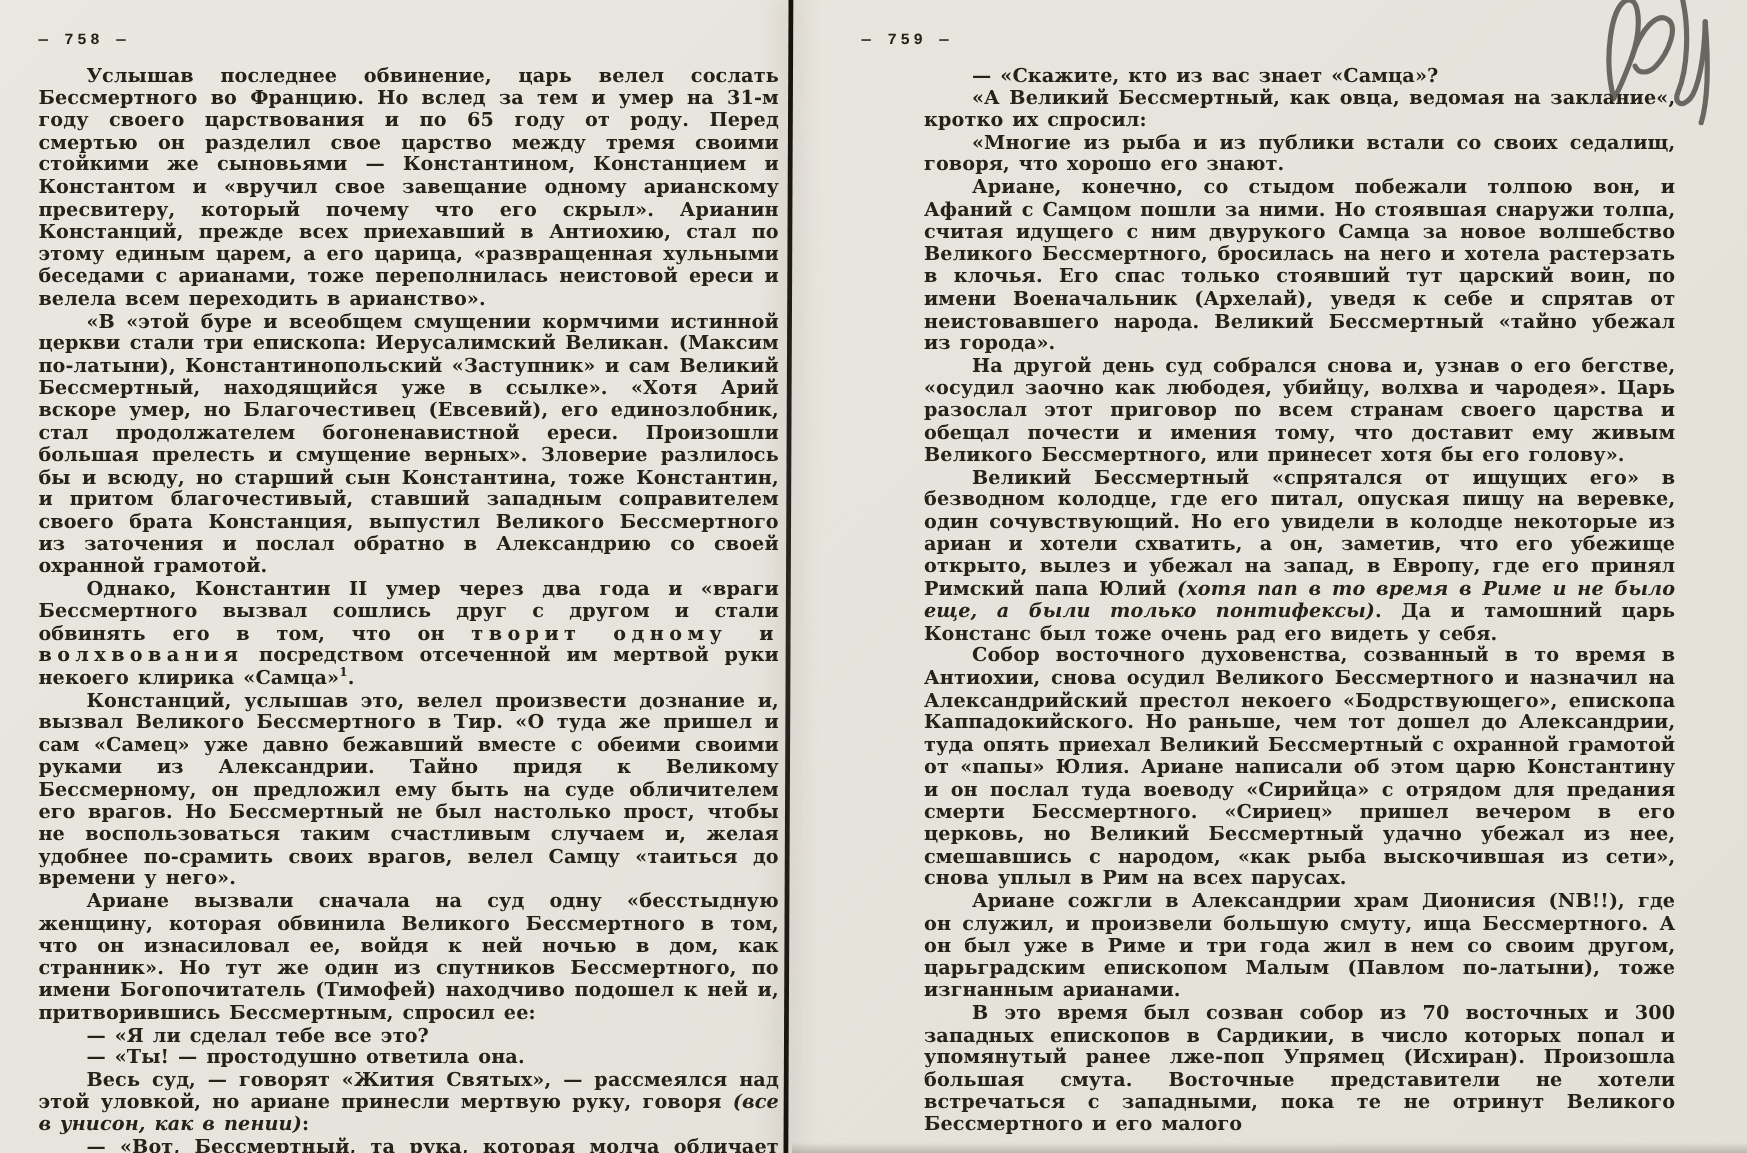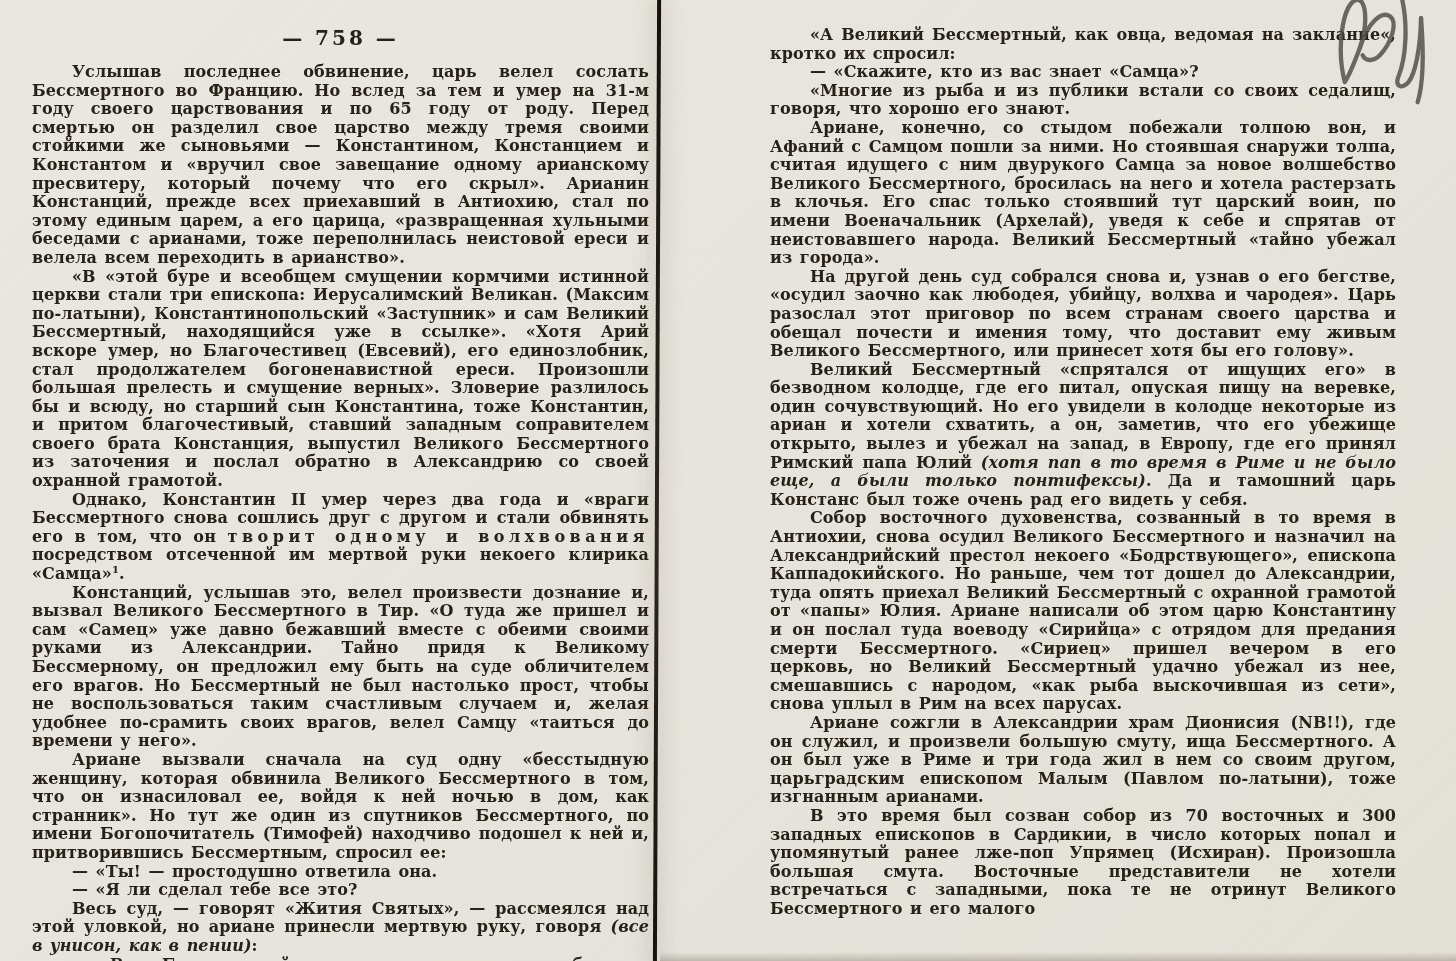--- a/index.html
+++ b/index.html
@@ -22,22 +22,23 @@
   }
   .handwriting{
     position:absolute;left:1332px;top:-2px;width:118px;height:108px;
     transform:rotate(3deg);opacity:.82;
   }
   
   .page{position:absolute;top:26px;}
   .page-left{left:32px;width:617px;}
   .page-right{left:770px;width:626px;}
   .page-header{
-    text-align:center;font-size:20px;font-weight:bold;letter-spacing:3px;
+    text-align:left;font-size:13px;font-weight:bold;letter-spacing:3px;
     margin-bottom:13px;
+    font-family:Liberation Mono, monospace;
   }
   .page-right .page-header{transform:translateX(-52px);}
   .page-body p{
     margin:0;text-indent:40px;text-align:justify;
     font-size:16px;line-height:18.6px;font-weight:bold;
     word-spacing:1.8px;letter-spacing:0.1px;
   }
   .ital{font-style:italic;}
   .spaced{letter-spacing:4.5px;}
   sup{font-size:10px;line-height:0;vertical-align:super;font-weight:bold;}
@@ -45,35 +46,36 @@
 </head>
 <body>
 
 <div class="gutter"></div>
 
 <div class="page page-left">
   <div class="page-header">— 758 —</div>
   <div class="page-body" id="left-body">
       <p><span>Услышав последнее обвинение, царь велел сослать Бессмертного во Францию. Но вслед за тем и умер на 31-м году своего царствования и по 65 году от роду. Перед смертью он разделил свое царство между тремя своими стойкими же сыновьями — Константином, Констанцием и Константом и «вручил свое завещание одному арианскому пресвитеру, который почему что его скрыл». Арианин Констанций, прежде всех приехавший в Антиохию, стал по этому единым царем, а его царица, «развращенная хульными беседами с арианами, тоже переполнилась неистовой ереси и велела всем переходить в арианство».</span></p>
       <p><span>«В «этой буре и всеобщем смущении кормчими истинной церкви стали три епископа: Иерусалимский Великан. (Максим по-латыни), Константинопольский «Заступник» и сам Великий Бессмертный, находящийся уже в ссылке». «Хотя Арий вскоре умер, но Благочестивец (Евсевий), его единозлобник, стал продолжателем богоненавистной ереси. Произошли большая прелесть и смущение верных». Зловерие разлилось бы и всюду, но старший сын Константина, тоже Константин, и притом благочестивый, ставший западным соправителем своего брата Констанция, выпустил Великого Бессмертного из заточения и послал обратно в Александрию со своей охранной грамотой.</span></p>
-      <p><span>Однако, Константин II умер через два года и «враги Бессмертного снова сошлись друг с другом и стали обвинять его в том, что он </span><span class="spaced">творит одному и волхвования</span><span> посредством отсеченной им мертвой руки некоего клирика «Самца»</span><sup>1</sup><span>.</span></p>
+      <p><span>Однако, Константин II умер через два года и «враги Бессмертного вызвал сошлись друг с другом и стали обвинять его в том, что он </span><span class="spaced">творит одному и волхвования</span><span> посредством отсеченной им мертвой руки некоего клирика «Самца»</span><sup>1</sup><span>.</span></p>
       <p><span>Констанций, услышав это, велел произвести дознание и, вызвал Великого Бессмертного в Тир. «О туда же пришел и сам «Самец» уже давно бежавший вместе с обеими своими руками из Александрии. Тайно придя к Великому Бессмерному, он предложил ему быть на суде обличителем его врагов. Но Бессмертный не был настолько прост, чтобы не воспользоваться таким счастливым случаем и, желая удобнее по-срамить своих врагов, велел Самцу «таиться до времени у него».</span></p>
       <p><span>Ариане вызвали сначала на суд одну «бесстыдную женщину, которая обвинила Великого Бессмертного в том, что он изнасиловал ее, войдя к ней ночью в дом, как странник». Но тут же один из спутников Бессмертного, по имени Богопочитатель (Тимофей) находчиво подошел к ней и, притворившись Бессмертным, спросил ее:</span></p>
+      <p><span>— «Я ли сделал тебе все это?</span></p>
       <p><span>— «Ты! — простодушно ответила она.</span></p>
-      <p><span>— «Я ли сделал тебе все это?</span></p>
       <p><span>Весь суд, — говорят «Жития Святых», — рассмеялся над этой уловкой, но ариане принесли мертвую руку, говоря </span><span class="ital">(все в унисон, как в пении)</span><span>:</span></p>
       <p><span>— «Вот, Бессмертный, та рука, которая молча обличает тебя, и крепко держит, чтоб ты не избежал смертного приговора. Знают все Самца, которому отсек ты эту руку.</span></p>
     </div>
 
 </div>
 
 <div class="page page-right">
+  <div class="page-header">— 759 —</div>
   <div class="page-body" id="right-body">
+      <p><span>— «Скажите, кто из вас знает «Самца»?</span></p>
       <p><span>«А Великий Бессмертный, как овца, ведомая на заклание«, кротко их спросил:</span></p>
-      <p><span>— «Скажите, кто из вас знает «Самца»?</span></p>
       <p><span>«Многие из рыба и из публики встали со своих седалищ, говоря, что хорошо его знают.</span></p>
       <p><span>Ариане, конечно, со стыдом побежали толпою вон, и Афаний с Самцом пошли за ними. Но стоявшая снаружи толпа, считая идущего с ним двурукого Самца за новое волшебство Великого Бессмертного, бросилась на него и хотела растерзать в клочья. Его спас только стоявший тут царский воин, по имени Военачальник (Архелай), уведя к себе и спрятав от неистовавшего народа. Великий Бессмертный «тайно убежал из города».</span></p>
       <p><span>На другой день суд собрался снова и, узнав о его бегстве, «осудил заочно как любодея, убийцу, волхва и чародея». Царь разослал этот приговор по всем странам своего царства и обещал почести и имения тому, что доставит ему живым Великого Бессмертного, или принесет хотя бы его голову».</span></p>
       <p><span>Великий Бессмертный «спрятался от ищущих его» в безводном колодце, где его питал, опуская пищу на веревке, один сочувствующий. Но его увидели в колодце некоторые из ариан и хотели схватить, а он, заметив, что его убежище открыто, вылез и убежал на запад, в Европу, где его принял Римский папа Юлий </span><span class="ital">(хотя пап в то время в Риме и не было еще, а были только понтифексы)</span><span>. Да и тамошний царь Констанс был тоже очень рад его видеть у себя.</span></p>
       <p><span>Собор восточного духовенства, созванный в то время в Антиохии, снова осудил Великого Бессмертного и назначил на Александрийский престол некоего «Бодрствующего», епископа Каппадокийского. Но раньше, чем тот дошел до Александрии, туда опять приехал Великий Бессмертный с охранной грамотой от «папы» Юлия. Ариане написали об этом царю Константину и он послал туда воеводу «Сирийца» с отрядом для предания смерти Бессмертного. «Сириец» пришел вечером в его церковь, но Великий Бессмертный удачно убежал из нее, смешавшись с народом, «как рыба выскочившая из сети», снова уплыл в Рим на всех парусах.</span></p>
       <p><span>Ариане сожгли в Александрии храм Дионисия (NB!!), где он служил, и произвели большую смуту, ища Бессмертного. А он был уже в Риме и три года жил в нем со своим другом, царьградским епископом Малым (Павлом по-латыни), тоже изгнанным арианами.</span></p>
       <p><span>В это время был созван собор из 70 восточных и 300 западных епископов в Сардикии, в число которых попал и упомянутый ранее лже-поп Упрямец (Исхиран). Произошла большая смута. Восточные представители не хотели встречаться с западными, пока те не отринут Великого Бессмертного и его малого</span></p>
     </div>
 </div>
 

